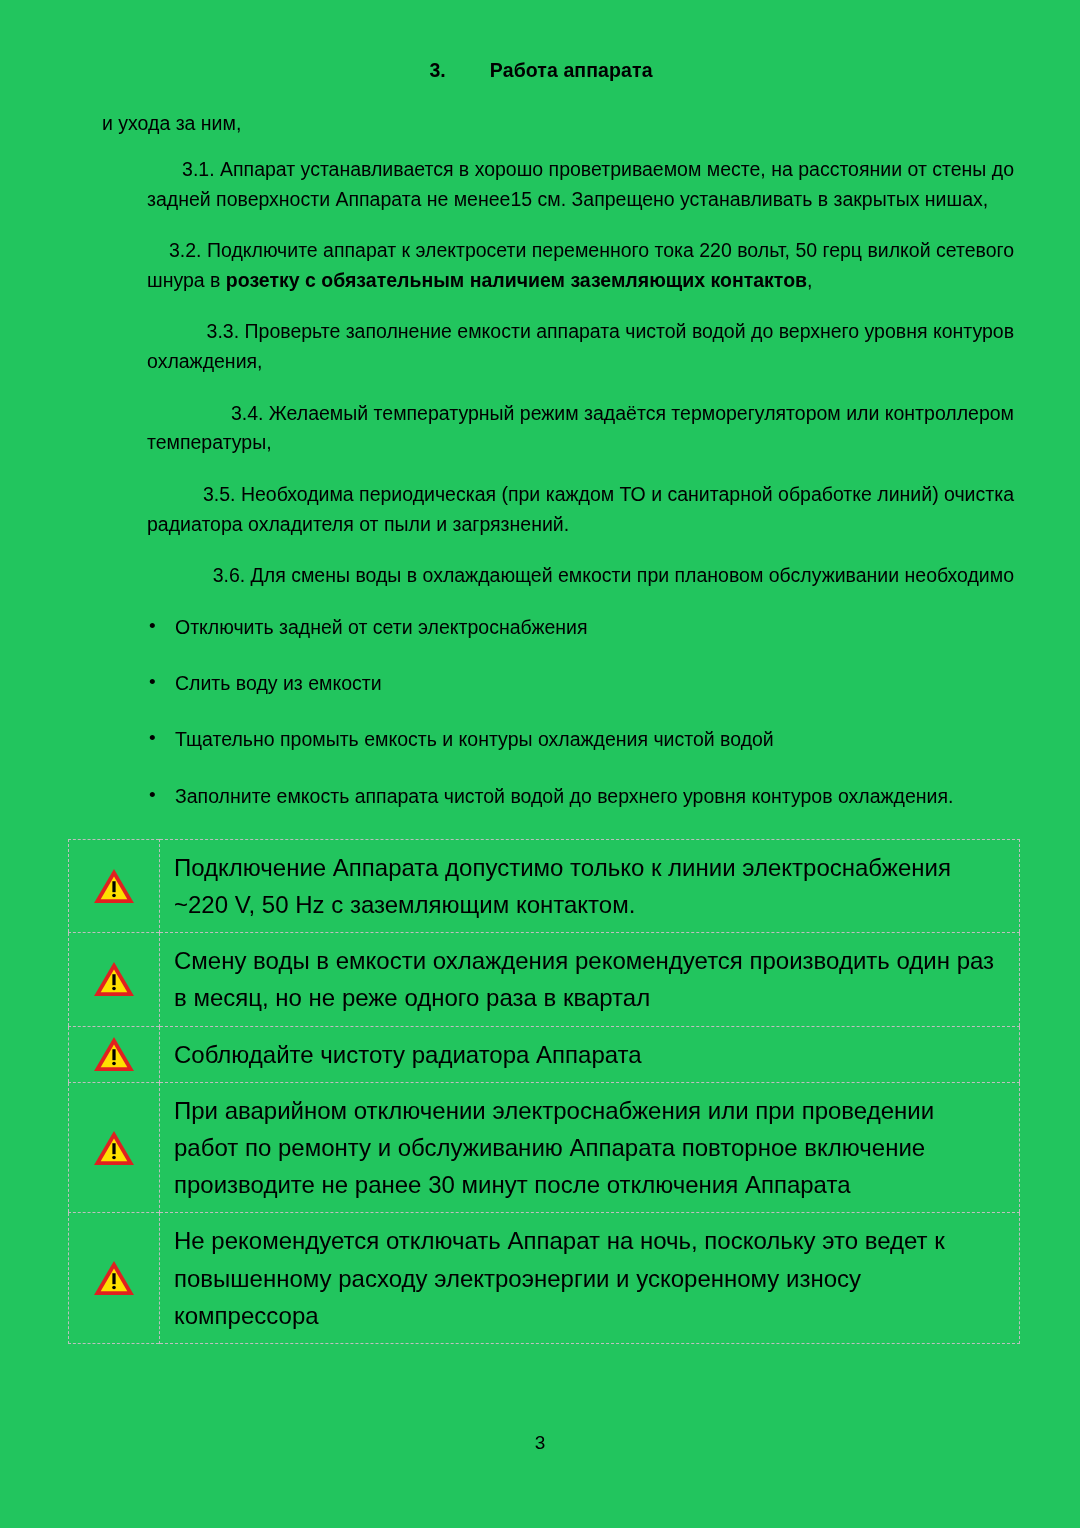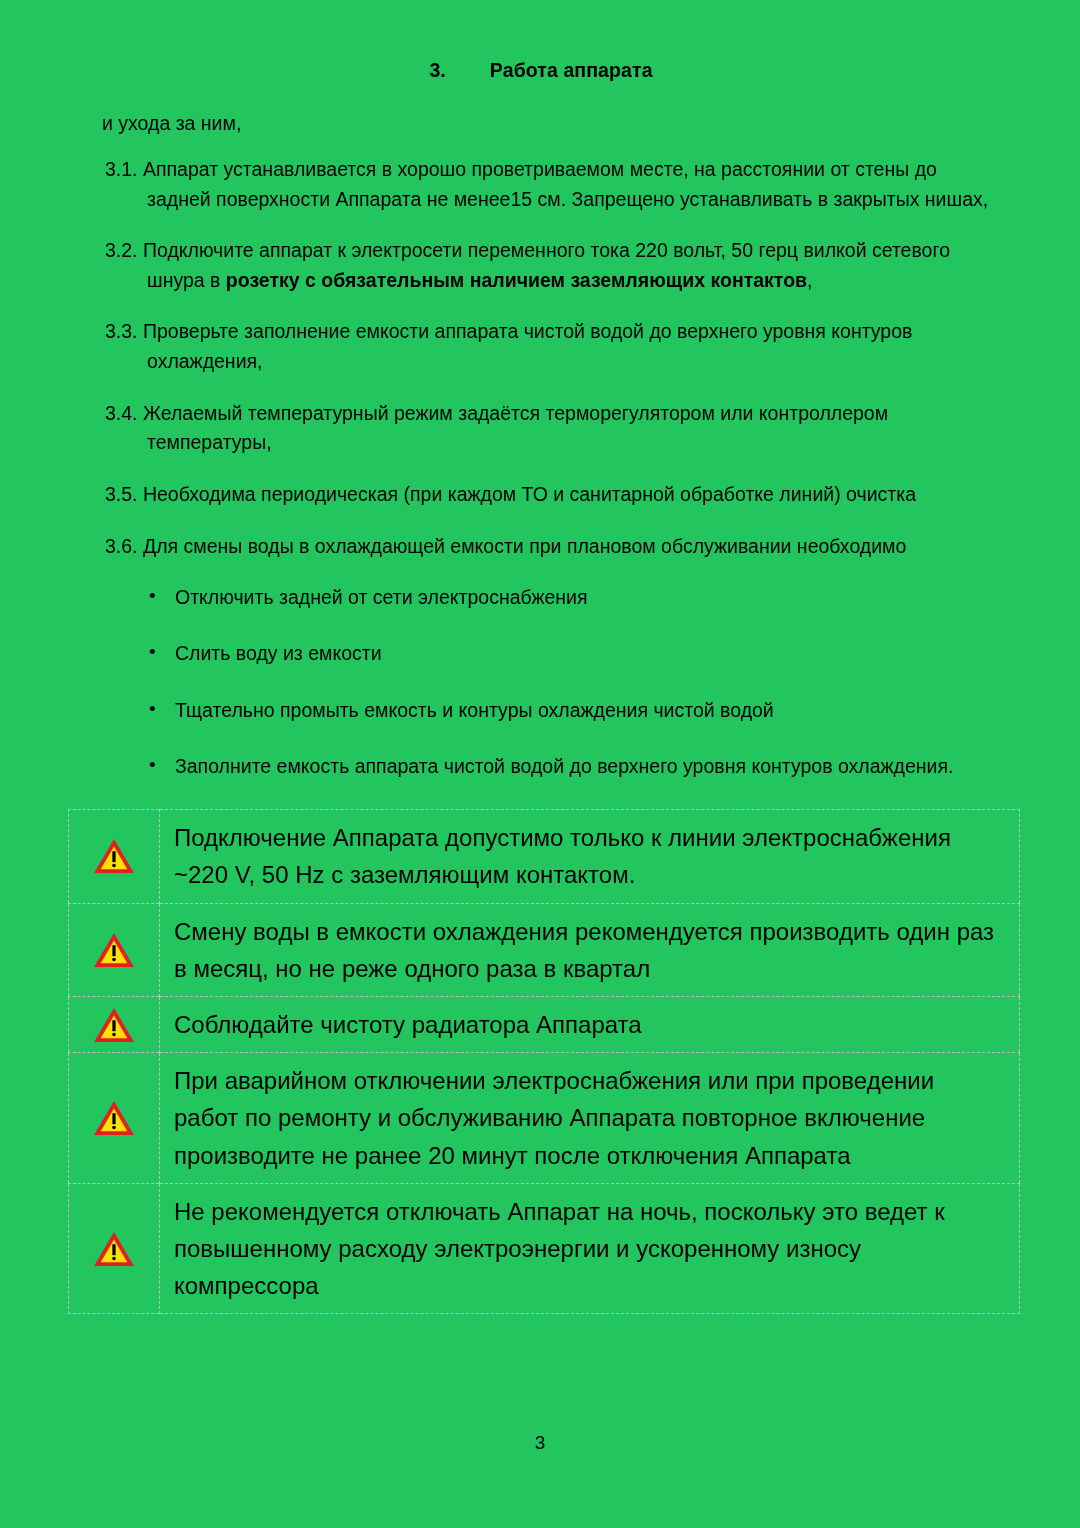--- a/index.html
+++ b/index.html
@@ -63,20 +63,21 @@
     margin: 0 0 22px 0;
     padding-left: 37px;
     text-indent: -0px;
   }
   .clause .ln {
     display: block;
     text-indent: 0;
   }
   .clause .ln.first {
     margin-left: 0px;
+    text-align: right;
   }
   .clause .ln.hang {
     padding-left: 42px;
   }
   .bold {
     font-weight: bold;
     margin-top: 12px;
   }
 
   
@@ -180,20 +181,21 @@
       <span class="ln hang">охлаждения,</span>
     </p>
 
     <p class="clause">
       <span class="ln first">3.4. Желаемый температурный режим задаётся терморегулятором или контроллером</span>
       <span class="ln hang">температуры,</span>
     </p>
 
     <p class="clause">
       <span class="ln first">3.5. Необходима периодическая (при каждом ТО и санитарной обработке линий) очистка</span>
+      <span class="ln hang">радиатора охладителя от пыли и загрязнений.</span>
     </p>
 
     <p class="clause">
       <span class="ln first">3.6. Для смены воды в охлаждающей емкости при плановом обслуживании необходимо</span>
     </p>
 
     <ul class="bullets">
       <li>
         <span class="bul">•</span>
         <span>Отключить задней от сети электроснабжения</span>
@@ -249,21 +251,21 @@
         </tr>
         <tr>
           <td class="col-icon">
             <svg class="warn-icon" viewBox="0 0 44 40">
               <polygon points="22,2 43,38 1,38" fill="#E02020"></polygon>
               <polygon points="22,10 36,34 8,34" fill="#FFE000"></polygon>
               <rect x="20.3" y="15" width="3.4" height="11.5" fill="#000000"></rect>
               <circle cx="22" cy="30" r="1.9" fill="#000000"></circle>
             </svg>
           </td>
-          <td class="col-text">При аварийном отключении электроснабжения или при проведении работ по ремонту и обслуживанию Аппарата повторное включение производите не ранее 20 минут после отключения Аппарата</td>
+          <td class="col-text">При аварийном отключении электроснабжения или при проведении работ по ремонту и обслуживанию Аппарата повторное включение производите не ранее 30 минут после отключения Аппарата</td>
         </tr>
         <tr>
           <td class="col-icon">
             <svg class="warn-icon" viewBox="0 0 44 40">
               <polygon points="22,2 43,38 1,38" fill="#E02020"></polygon>
               <polygon points="22,10 36,34 8,34" fill="#FFE000"></polygon>
               <rect x="20.3" y="15" width="3.4" height="11.5" fill="#000000"></rect>
               <circle cx="22" cy="30" r="1.9" fill="#000000"></circle>
             </svg>
           </td>

